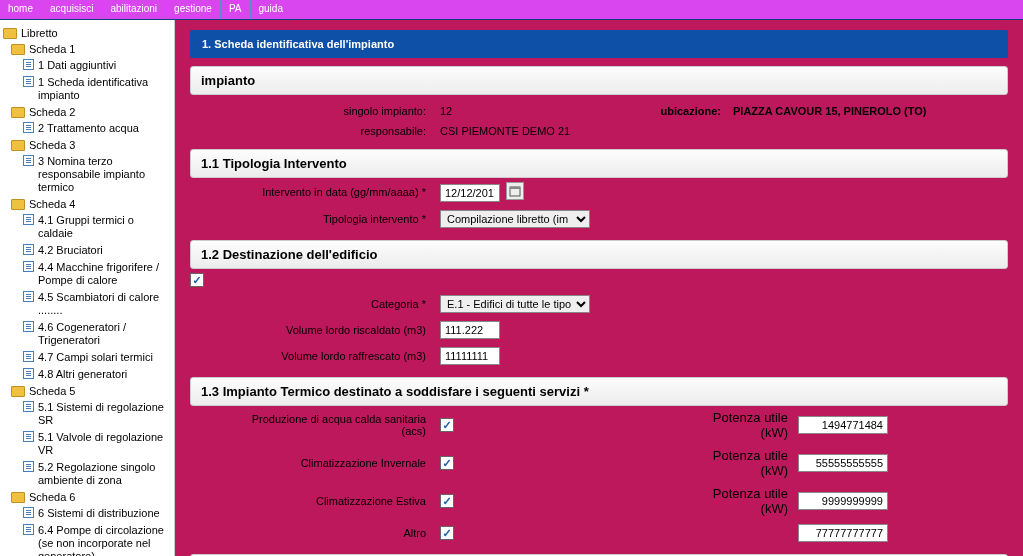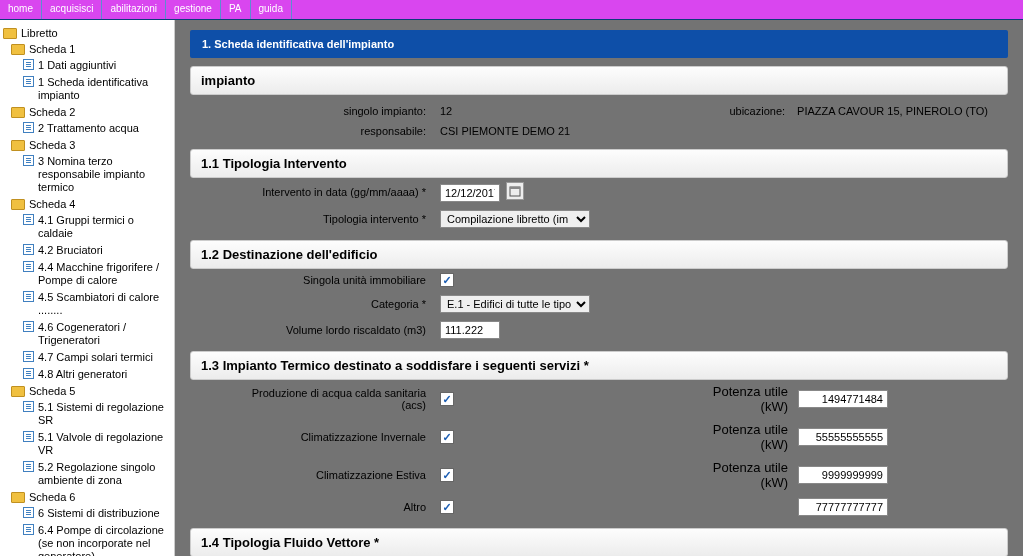--- a/index.html
+++ b/index.html
@@ -8,21 +8,21 @@
 .top-nav-item { color: #fff; border-right: 1px solid #5c8dd0; padding: 3px 8px; cursor: pointer; font-size: 10px; }
 .main { display: flex; height: calc(100vh - 20px); }
 .sidebar { width: 175px; border-right: 1px solid #ccc; overflow-y: auto; padding: 5px 3px; background: #fff; }
 .tree-root { font-size: 11px; }
 .tree-folder { display: flex; align-items: center; padding: 2px 0; cursor: pointer; }
 .tree-leaf { display: flex; align-items: flex-start; padding: 2px 0 2px 12px; cursor: pointer; line-height: 13px; }
 .tree-leaf span:last-child { word-wrap: break-word; }
 .icon-folder { width: 14px; height: 11px; background: #f0c040; border: 1px solid #c09020; margin-right: 4px; flex-shrink: 0; border-radius: 1px; }
 .icon-doc { width: 11px; height: 11px; background: #fff; border: 1px solid #4080c0; margin-right: 4px; flex-shrink: 0; position: relative; }
 .icon-doc::after { content:""; position:absolute; left:2px; top:2px; right:2px; height:1px; background:#4080c0; box-shadow: 0 2px 0 #4080c0, 0 4px 0 #4080c0; }
-.content { flex: 1; overflow-y: auto; padding: 10px 15px; background: #737373; }
+.content { flex: 1; overflow-y: auto; padding: 10px 15px; background: #be185d; }
 .section-header { background: #0e4fa8; color: #fff; font-weight: bold; padding: 8px 12px; font-size: 11px; border-radius: 2px; }
 .sub-section { background: linear-gradient(#fdfdfd,#ececec); border: 1px solid #ccc; border-radius: 3px; padding: 6px 10px; font-size: 13px; font-weight: bold; margin-top: 8px; }
 .field-row { display: flex; align-items: center; padding: 4px 0; }
 .field-row-split { display: flex; align-items: center; padding: 4px 0; }
 .label-col { width: 250px; text-align: right; padding-right: 14px; font-size: 11px; padding-left: 40px; }
 .value-col { flex: 1; text-align: left; font-size: 11px; }
 .right-label { width: 100px; text-align: right; padding-right: 10px; font-size: 13px; }
 .right-input { margin-right: 120px; }
 input[type="text"] { font-size: 11px; padding: 2px 4px; border: 1px solid #888; }
 input.w60 { width: 60px; }
@@ -166,21 +166,21 @@
     <div class="sub-section">impianto</div>
     <div class="info-grid">
       <div class="two-col-wrap">
         <div style="flex:1;">
           <div class="field-row">
             <div class="label-col">singolo impianto:</div>
             <div class="value-col">12</div>
           </div>
         </div>
         <div style="flex:1; text-align:right;">
-          <div class="field-row" style="justify-content:flex-end;">
+          <div class="field-row" style="justify-content:center;font-weight:bold;">
             <div style="padding-right:12px;">ubicazione:</div>
             <div style="padding-right:20px;">PIAZZA CAVOUR 15, PINEROLO (TO)</div>
           </div>
         </div>
       </div>
       <div class="field-row">
         <div class="label-col">responsabile:</div>
         <div class="value-col">CSI PIEMONTE DEMO 21</div>
       </div>
     </div>
@@ -200,31 +200,34 @@
     </div>
     <div class="field-row">
       <div class="label-col">Tipologia intervento *</div>
       <div class="value-col">
         <select style="width:150px;"><option>Compilazione libretto  (im</option></select>
       </div>
     </div>
 
     <div class="sub-section">1.2 Destinazione dell'edificio</div>
     <div class="field-row">
-      <div class="label-col">Singola unità immobiliare</div>
       <div class="value-col"><span class="checkbox-placeholder check-on"></span></div>
     </div>
     <div class="field-row">
       <div class="label-col">Categoria *</div>
       <div class="value-col"><select style="width:150px;"><option>E.1 - Edifici di tutte le tipo</option></select></div>
     </div>
     <div class="field-row">
       <div class="label-col">Volume lordo riscaldato (m3)</div>
       <div class="value-col"><input type="text" class="w60" value="111.222" style=""></div>
     </div>
+    <div class="field-row">
+      <div class="label-col">Volume lordo raffrescato (m3)</div>
+      <div class="value-col"><input type="text" class="w60" value="11111111" style=""></div>
+    </div>
 
     <div class="sub-section">1.3 Impianto Termico destinato a soddisfare i seguenti servizi *</div>
     <div class="field-row-split">
       <div class="label-col">Produzione di acqua calda sanitaria (acs)</div>
       <div><span class="checkbox-placeholder check-on"></span></div>
       <div class="spacer-flex"></div>
       <div class="right-label">Potenza utile (kW)</div>
       <input type="text" class="w90 right-input" value="1494771484" style="">
     </div>
     <div class="field-row-split">

